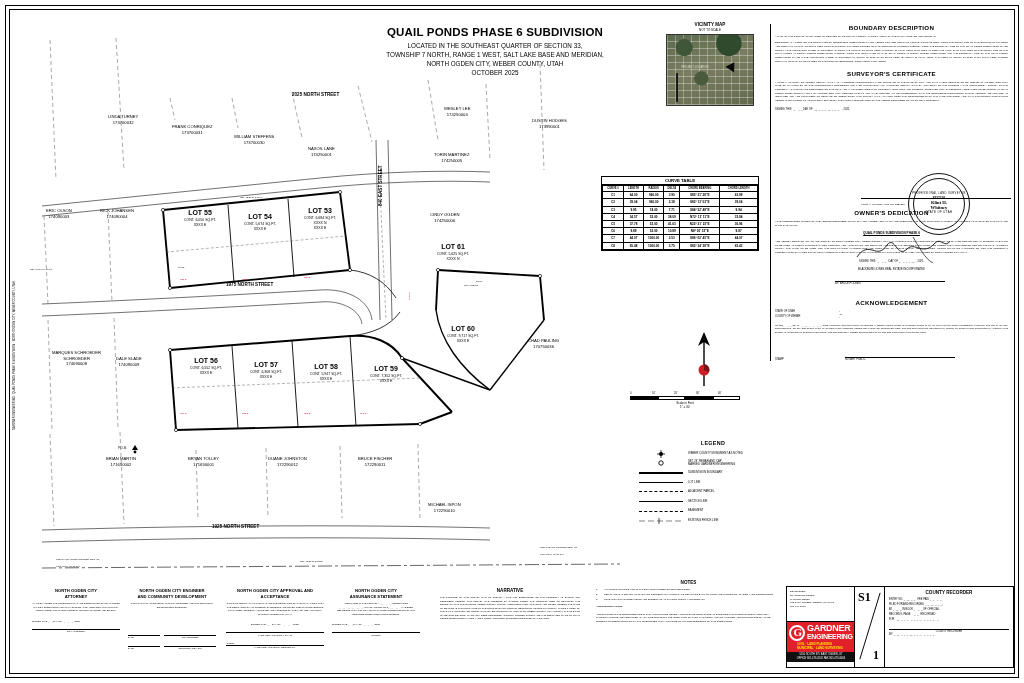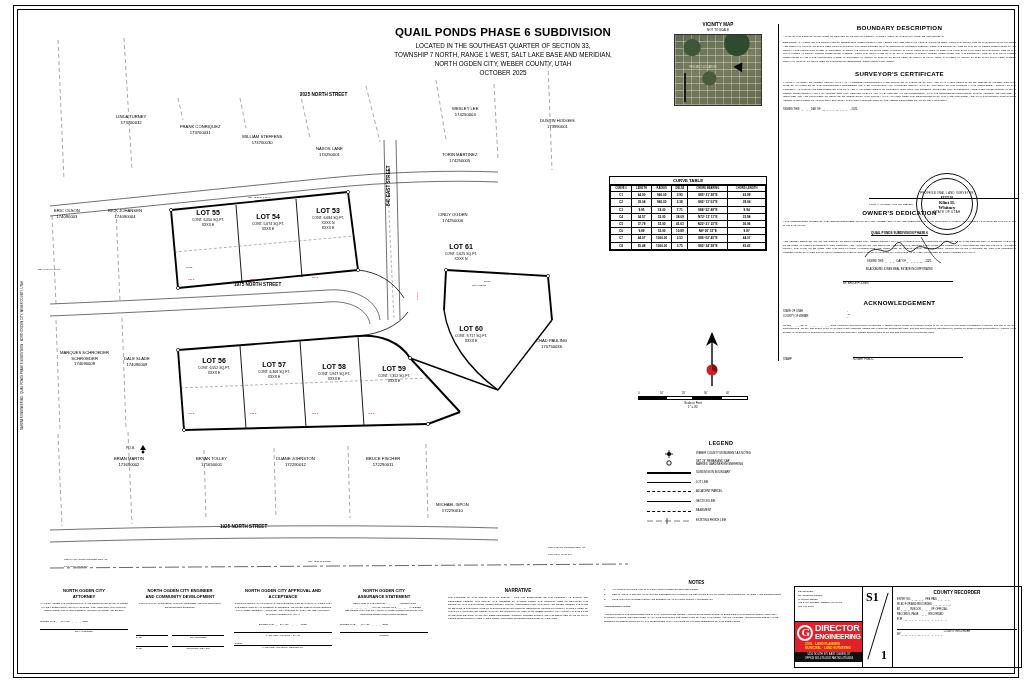--- a/index.html
+++ b/index.html
@@ -4,21 +4,21 @@
 <style>
   * { box-sizing: border-box; margin: 0; padding: 0; }
   body {
     width: 1024px; height: 683px;
     background: #ffffff;
     font-family: "Liberation Sans", sans-serif;
     color: #000;
     overflow: hidden;
     position: relative;
   }
-  .sheet { position: absolute; inset: 0; margin-left: 8px; }
+  .sheet { position: absolute; inset: 0; }
 
   
   .frame-outer { position: absolute; left: 5px; top: 5px; right: 5px; bottom: 5px; border: 1.5px solid #000; }
   .frame-inner { position: absolute; left: 9px; top: 9px; right: 9px; bottom: 9px; border: 0.8px solid #000; }
 
   .vert-note {
     position: absolute; left: 13px; top: 430px;
     transform: rotate(-90deg); transform-origin: left top;
     font-size: 2.6px; letter-spacing: .1px; white-space: nowrap;
   }
@@ -765,21 +765,21 @@
         <div>DEVELOPER:</div>
         <div>BLACKBURN JONES</div>
         <div>CARSON JONES</div>
         <div>905 24TH STREET, OGDEN, UT 84401</div>
         <div>801-941-2018</div>
       </div>
       <div class="tb-logo">
         <div class="logo-wrap">
           <div class="logo-red"></div>
           <div class="logo-g"></div>
-          <div class="logo-t1">DIRECTOR</div>
+          <div class="logo-t1">GARDNER</div>
           <div class="logo-t2">ENGINEERING</div>
           <div class="logo-t3">CIVIL · LAND PLANNING</div>
           <div class="logo-t4">MUNICIPAL · LAND SURVEYING</div>
           <div class="logo-addr">
             <div>5150 SOUTH 375 EAST OGDEN, UT</div>
             <div>OFFICE 801.476.0202 FAX 801.476.0066</div>
           </div>
         </div>
       </div>
     </div>

